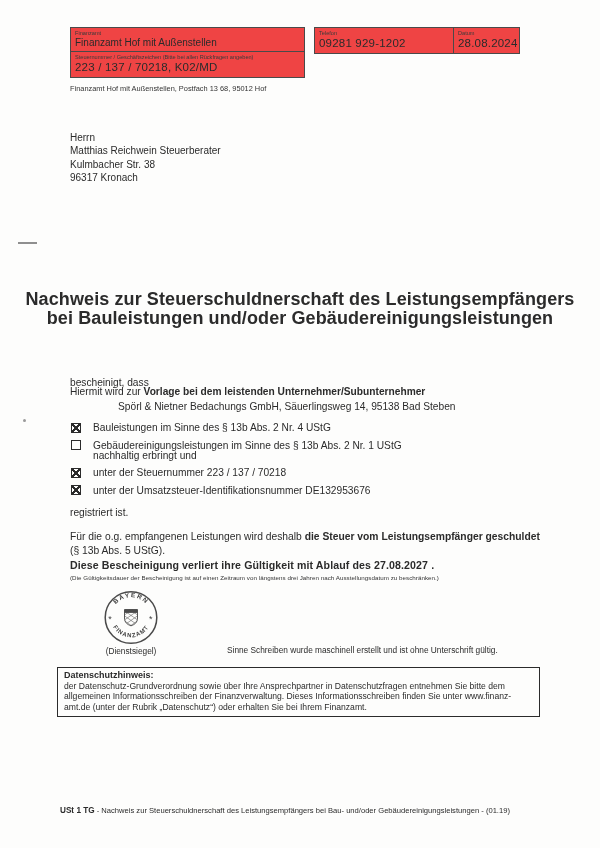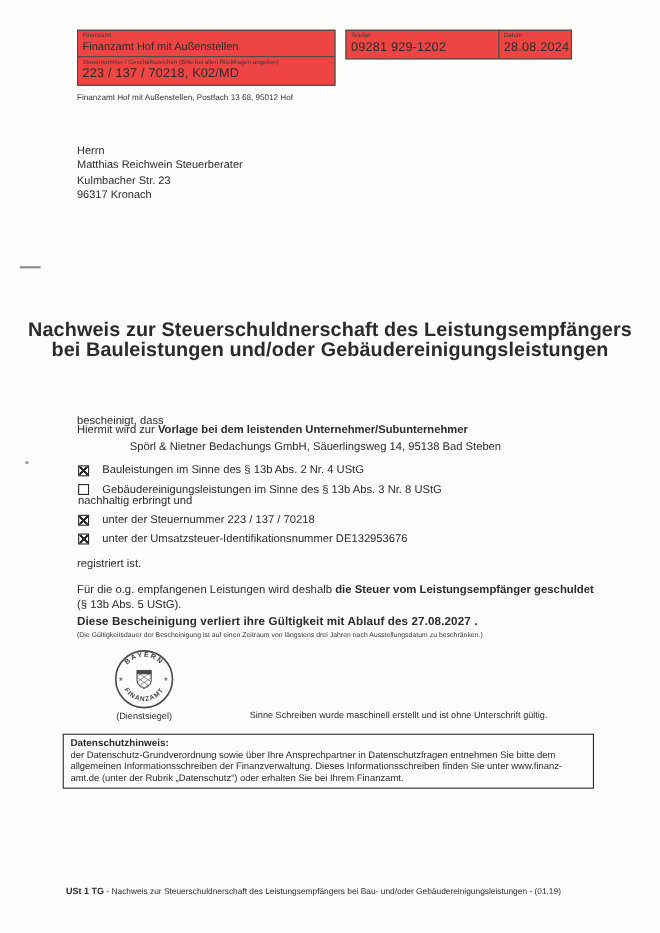--- a/index.html
+++ b/index.html
@@ -32,21 +32,21 @@
 
   .checklist{width:465px;}
   .check-row{display:flex;align-items:flex-start;margin-bottom:4.5px;}
   .checkbox{flex:none;width:8px;height:8px;border:1px solid #2b2b2b;margin-top:1.5px;margin-right:12px;background:#fdfdfc;}
   .checkbox.checked{
     background-image:
       linear-gradient(45deg, transparent 42%, #2b2b2b 42%, #2b2b2b 58%, transparent 58%),
       linear-gradient(135deg, transparent 42%, #2b2b2b 42%, #2b2b2b 58%, transparent 58%);
   }
   .check-label{font-size:10.2px;line-height:13px;}
-  .check-cont{margin-top:-2.5px;margin-bottom:4px;font-size:10.2px;line-height:13px;}
+  .check-cont{margin-left:22px;margin-top:-2.5px;margin-bottom:4px;font-size:10.2px;line-height:13px;}
 
   .liability{width:472px;font-size:10.3px;line-height:13.8px;}
   .validity{font-size:10.6px;font-weight:bold;letter-spacing:.1px;}
   .validity-note{font-size:6.2px;color:#333;letter-spacing:.05px;}
 
   .seal-caption{width:72px;text-align:center;font-size:8.3px;}
   .machine-note{font-size:8.3px;}
 
   .ds-box{width:483px;border:1.4px solid #2b2b2b;box-sizing:border-box;padding:2px 6px 3px 6px;background:#fdfdfc;}
   .ds-title{font-size:9px;font-weight:bold;line-height:10.8px;}
@@ -80,21 +80,21 @@
       <div class="hdr-label">Datum</div>
       <div class="hdr-value big">28.08.2024</div>
     </div>
   </div>
 
   <div class="abs sender" style="left:70px;top:84px;">Finanzamt Hof mit Außenstellen, Postfach 13 68, 95012 Hof</div>
 
   <div class="abs recipient" style="left:70px;top:131px;">
     <div>Herrn</div>
     <div>Matthias Reichwein Steuerberater</div>
-    <div>Kulmbacher Str. 23</div>
+    <div>Kulmbacher Str. 38</div>
     <div>96317 Kronach</div>
   </div>
 
   <div class="abs fold-mark" style="left:18px;top:242px;"></div>
   <div class="abs center-mark" style="left:23px;top:419px;"></div>
 
   <div class="abs title" style="left:0;top:290px;">
     <div>Nachweis zur Steuerschuldnerschaft des Leistungsempfängers</div>
     <div>bei Bauleistungen und/oder Gebäudereinigungsleistungen</div>
   </div>
@@ -106,21 +106,21 @@
 
   <div class="abs body-text" style="left:118px;top:400px;">Spörl &amp; Nietner Bedachungs GmbH, Säuerlingsweg 14, 95138 Bad Steben</div>
 
   <div class="abs checklist" style="left:71px;top:421px;">
     <div class="check-row">
       <span class="checkbox checked"></span>
       <span class="check-label">Bauleistungen im Sinne des § 13b Abs. 2 Nr. 4 UStG</span>
     </div>
     <div class="check-row" style="margin-bottom:0;">
       <span class="checkbox"></span>
-      <span class="check-label">Gebäudereinigungsleistungen im Sinne des § 13b Abs. 3 Nr. 8 UStG</span>
+      <span class="check-label">Gebäudereinigungsleistungen im Sinne des § 13b Abs. 2 Nr. 1 UStG</span>
     </div>
     <div class="check-cont">nachhaltig erbringt und</div>
     <div class="check-row">
       <span class="checkbox checked"></span>
       <span class="check-label">unter der Steuernummer 223 / 137 / 70218</span>
     </div>
     <div class="check-row">
       <span class="checkbox checked"></span>
       <span class="check-label">unter der Umsatzsteuer-Identifikationsnummer DE132953676</span>
     </div>

